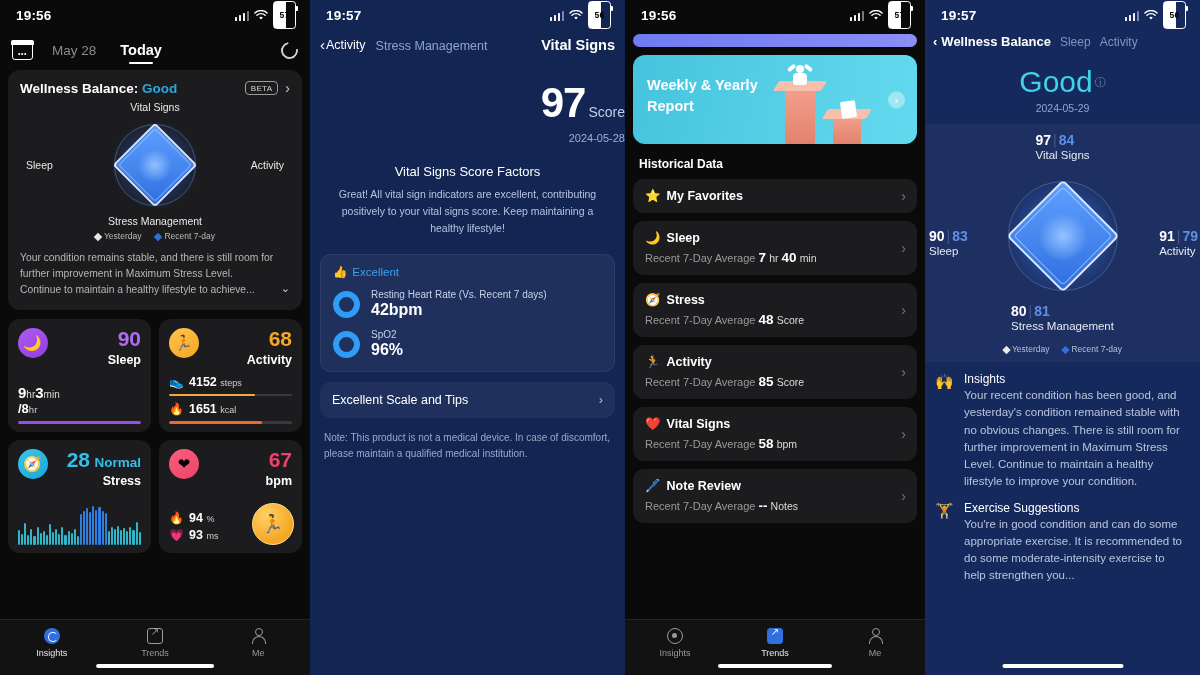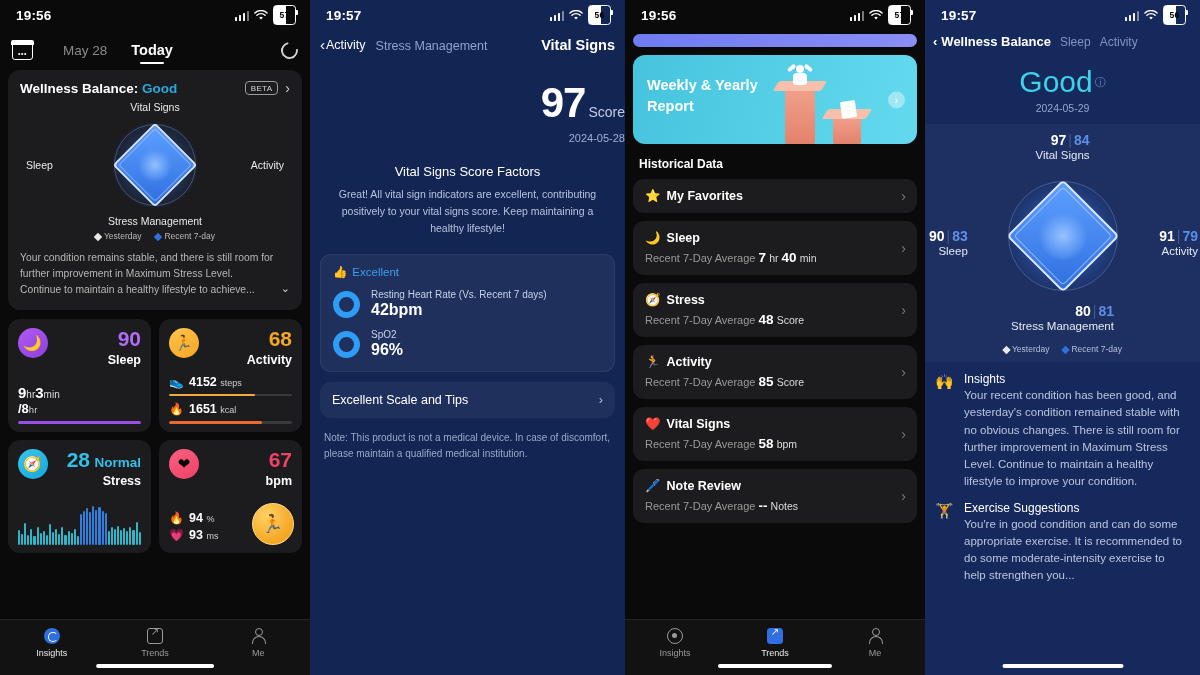--- a/index.html
+++ b/index.html
@@ -24,21 +24,21 @@
     color: #fff; font-size: 13.5px; font-weight: bold; letter-spacing: .2px;
   }
   .sb-right { display: flex; align-items: center; gap: 5px; }
   .bars { display: flex; align-items: flex-end; gap: 1.5px; height: 11px; }
   .bars i { width: 2.5px; background: #fff; border-radius: .5px; display: block; }
   .bars i:nth-child(1){height:4px;opacity:.95}
   .bars i:nth-child(2){height:6px;opacity:.95}
   .bars i:nth-child(3){height:8px;opacity:.95}
   .bars i:nth-child(4){height:10px;opacity:.45}
   .batt {
-    border: 1.3px solid #fff; border-radius: 3.5px; width: 23px; height: 20px;
+    border: 1.3px solid #fff; border-radius: 3.5px; width: 23px; height: 28px;
     font-size: 8.5px; font-weight: bold; color: #fff; display: flex;
     align-items: center; justify-content: center; position: relative;
     background: linear-gradient(90deg,#fff 0%,#fff 57%,transparent 57%);
     color: #000;
   }
   .batt span { color: #000; }
   .batt::after {
     content: ""; position: absolute; right: -3px; top: 3.5px;
     width: 1.6px; height: 5px; background: #fff; border-radius: 0 1px 1px 0;
   }
@@ -46,21 +46,21 @@
   .homebar {
     position: absolute; bottom: 7px; left: 50%; transform: translateX(-50%);
     width: 38%; height: 4.5px; background: #fff; border-radius: 3px;
   }
 
   
   .p1-nav { display: flex; align-items: center; height: 40px; padding: 0 12px; gap: 0; }
   .cal-icon { width: 21px; height: 19px; border: 1.8px solid #fff; border-radius: 3px; position: relative; flex: 0 0 auto; }
   .cal-icon::before { content:""; position:absolute; left:-1.8px; right:-1.8px; top:-1.8px; height:5.5px; background:#fff; border-radius:2px 2px 0 0;}
   .cal-icon::after { content:"\2022\2022\2022"; position:absolute; left:0; right:0; bottom:0px; text-align:center; color:#fff; font-size:7px; line-height:10px; letter-spacing:.5px;}
-  .p1-dates { display: flex; align-items: center; gap: 24px; margin-left: 30px; }
+  .p1-dates { display: flex; align-items: center; gap: 24px; margin-left: 19px; }
   .date-inactive { color: #8a8a8a; font-size: 13.5px; }
   .date-active { color: #fff; font-size: 14.5px; font-weight: bold; position: relative; }
   .date-active::after { content:""; position:absolute; left:22%; right:22%; bottom:-6px; height:2.5px; background:#fff; border-radius:2px; }
   .refresh-icon {
     margin-left: auto; width: 17px; height: 17px; border: 2.3px solid #cfcfcf;
     border-radius: 50%; border-top-color: transparent; transform: rotate(35deg);
   }
 
   .card { background: #1c1c1e; border-radius: 12px; margin: 0 8px 9px; }
   .wb-card { padding: 10px 12px 12px; }
@@ -199,21 +199,21 @@
 
   
   .p4-nav { display: flex; align-items: center; padding: 4px 8px 0; gap: 9px; }
   .p4-back { color: #fff; font-size: 13px; font-weight: bold; display: flex; align-items: center; gap: 4px; }
   .p4-tab { color: #7f93c3; font-size: 12px; }
   .p4-good { text-align: center; margin-top: 16px; }
   .p4-good .g { color: #3fd2e8; font-size: 30px; font-weight: normal; }
   .p4-good .i { color: #6d86bb; font-size: 11px; vertical-align: super; margin-left: 2px; }
   .p4-date { text-align: center; color: #93a5cd; font-size: 10.5px; margin-top: 3px; }
   .p4-radar { position: relative; height: 238px; margin-top: 10px; background: rgba(255,255,255,.035); }
-  .p4-lab { position: absolute; text-align: right; }
+  .p4-lab { position: absolute; text-align: left; }
   .p4-lab .nums { font-size: 14px; font-weight: bold; color: #fff; }
   .p4-lab .nums .s { color: #5e8fe8; }
   .p4-lab .nums .bar { color: #41598f; font-weight: normal; margin: 0 2px; }
   .p4-lab .nm { color: #e4e9f4; font-size: 11.5px; margin-top: 1px; }
   .p4l-top { top: 8px; left: 50%; transform: translateX(-50%); }
   .p4l-bottom { bottom: 30px; left: 50%; transform: translateX(-50%); }
   .p4l-left { left: 4px; top: 104px; }
   .p4l-right { right: 2px; top: 104px; }
   .p4-center { position: absolute; left: 50%; top: 112px; transform: translate(-50%,-50%); width: 112px; height: 112px; }
   .p4-halo { position:absolute; inset:0; border-radius:50%;

